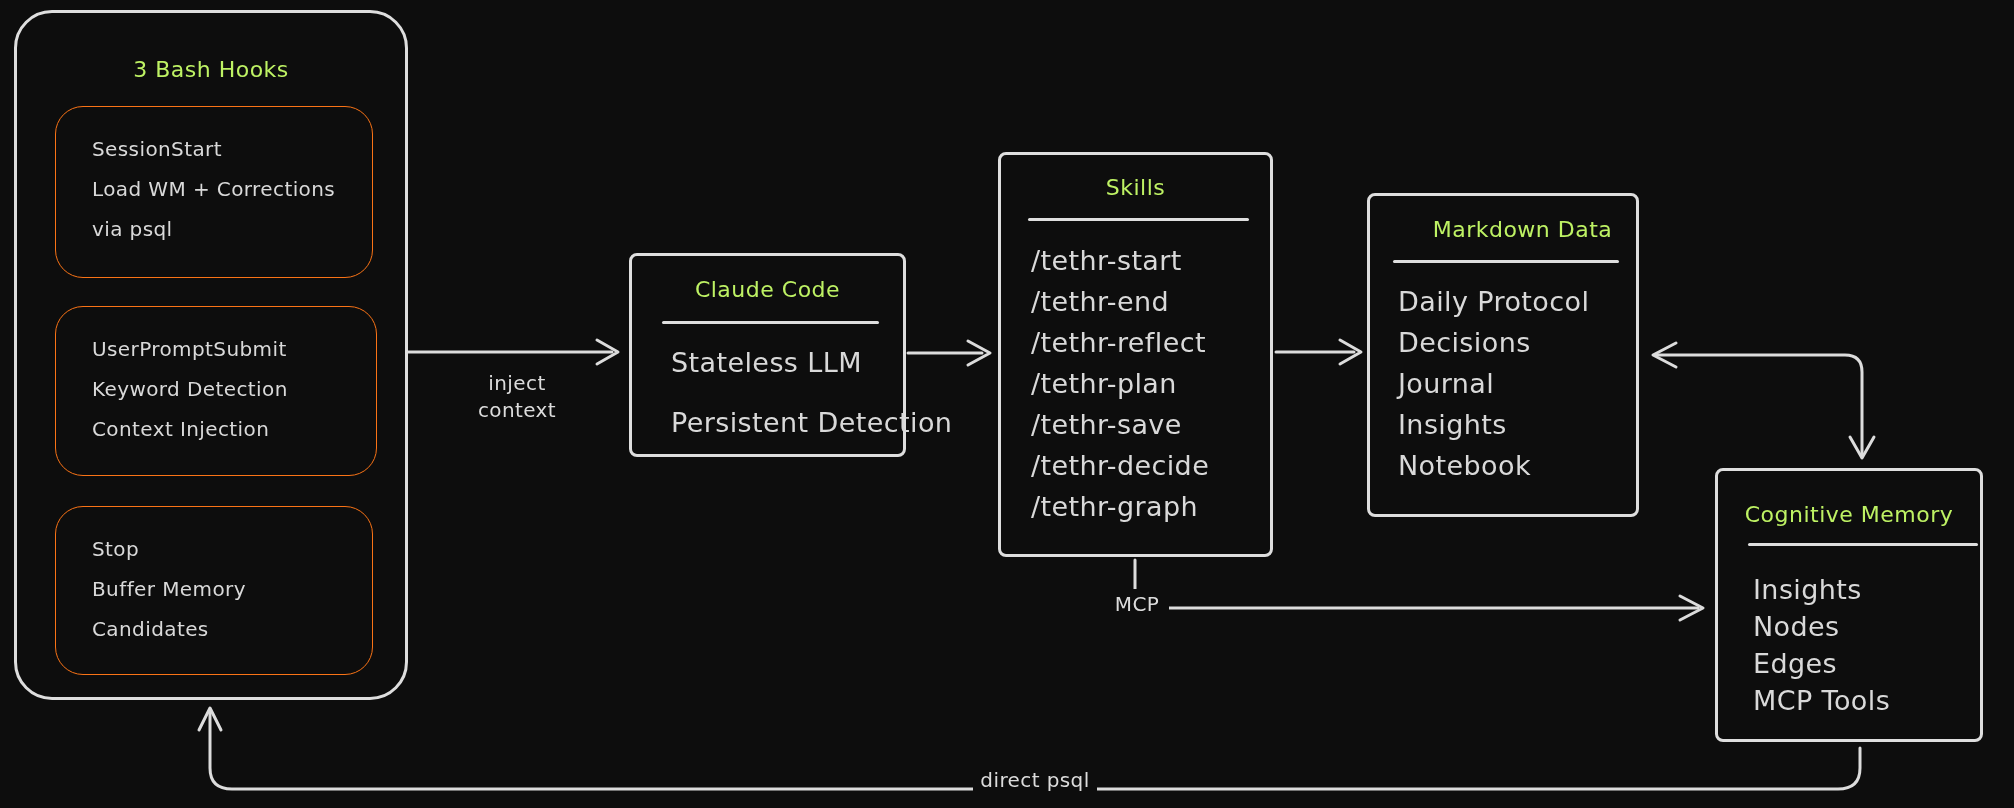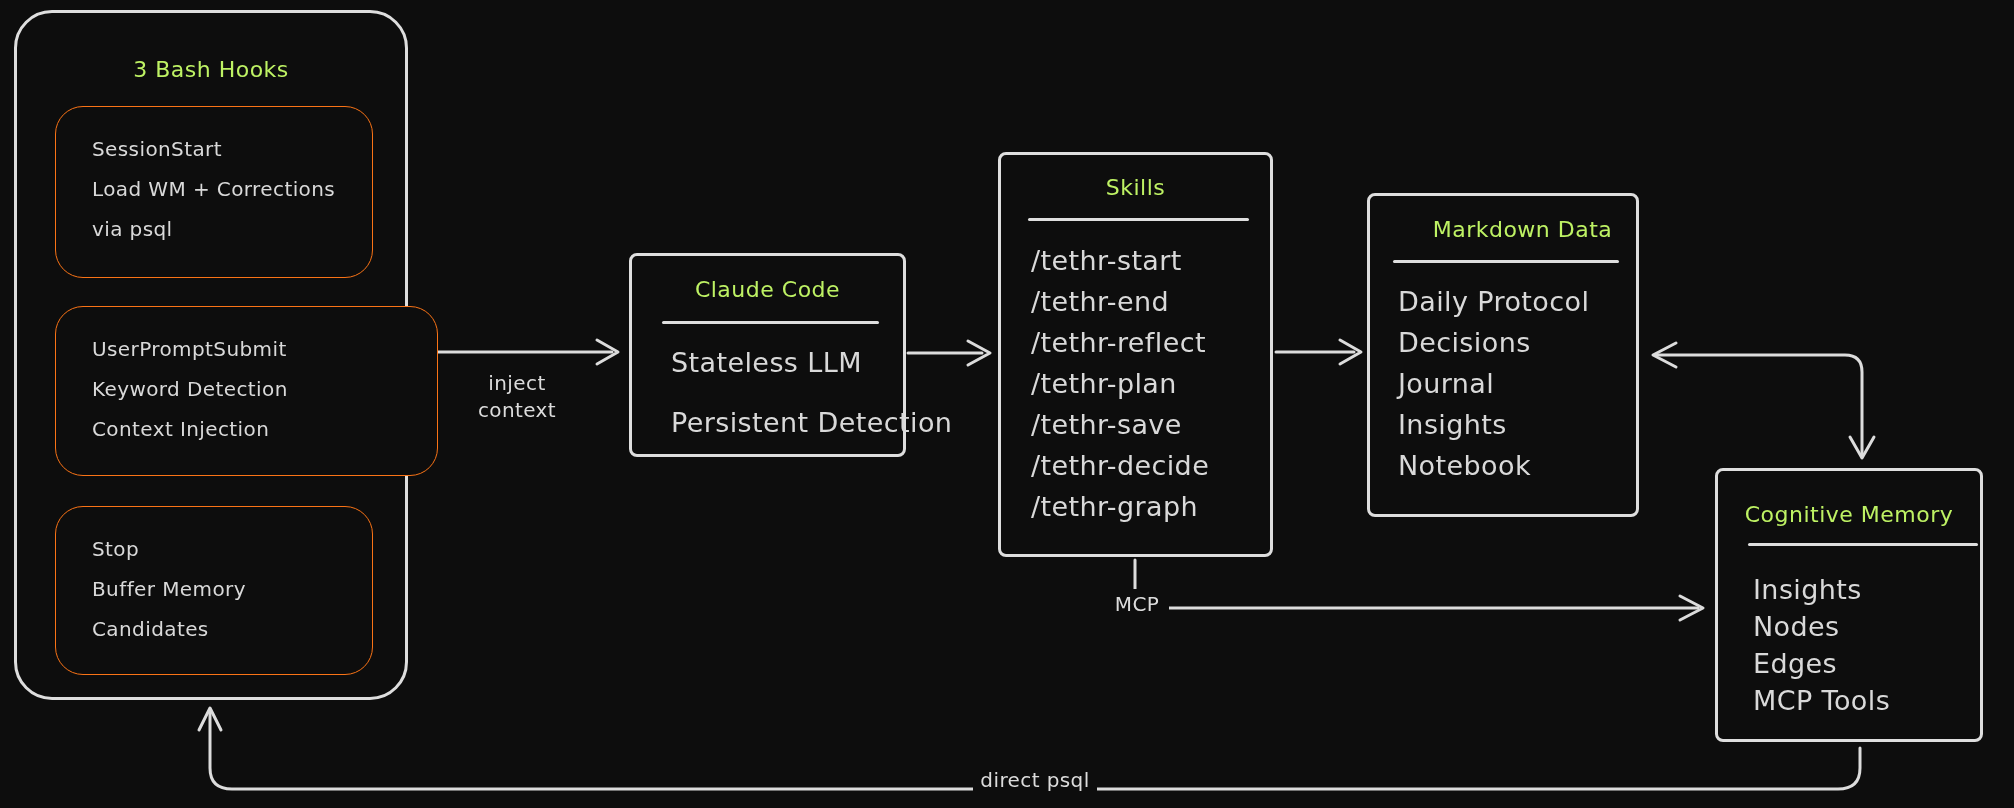--- a/index.html
+++ b/index.html
@@ -15,21 +15,21 @@
   .items{position:absolute;font-size:27px;letter-spacing:.4px;white-space:nowrap;}
   .item{display:block;}
   .sub{position:absolute;border:1px solid #f97316;border-radius:28px;background:#0d0d0d;box-sizing:border-box;padding-left:32px;}
   .sub .lines{position:absolute;left:36px;top:22px;font-size:20px;line-height:40px;letter-spacing:.4px;white-space:nowrap;}
   .edge-label{position:absolute;background:#0d0d0d;color:#dcdcdc;font-size:20px;text-align:center;letter-spacing:.4px;white-space:nowrap;}
 
   
   #bash-hooks{left:14px;top:10px;width:394px;height:690px;border-radius:38px;}
   #bash-hooks .node-title{top:44px;}
   #hook-1{left:38px;top:93px;width:318px;height:172px;}
-  #hook-2{left:38px;top:293px;width:383px;height:170px;}
+  #hook-2{left:38px;top:293px;width:322px;height:170px;}
   #hook-3{left:38px;top:493px;width:318px;height:169px;}
 
   #claude-code{left:629px;top:253px;width:277px;height:204px;}
   #claude-code .node-title{top:21px;}
   #claude-code .divider{top:65px;left:30px;width:217px;}
   #claude-code .items{top:77px;left:39px;line-height:60px;}
 
   #skills{left:998px;top:152px;width:275px;height:405px;}
   #skills .node-title{top:20px;}
   #skills .divider{top:63px;left:27px;width:221px;}

